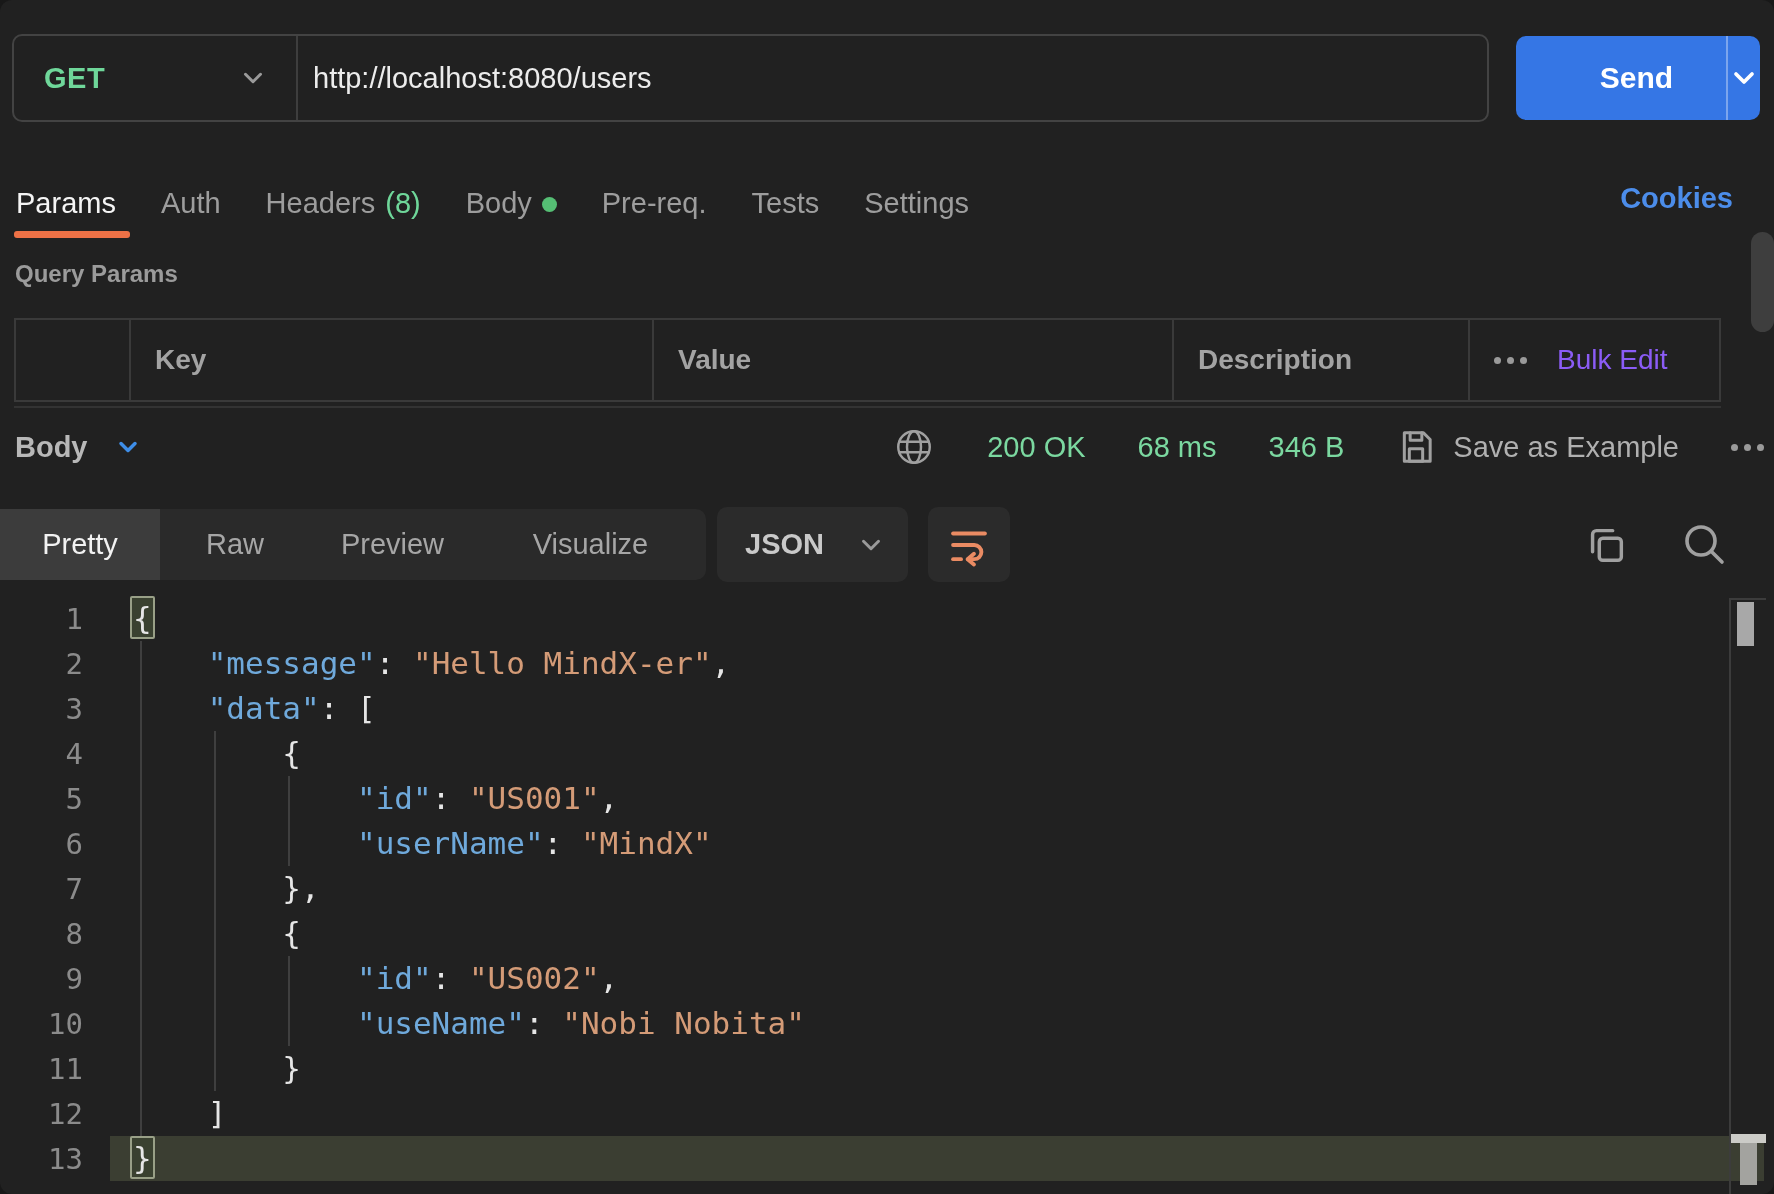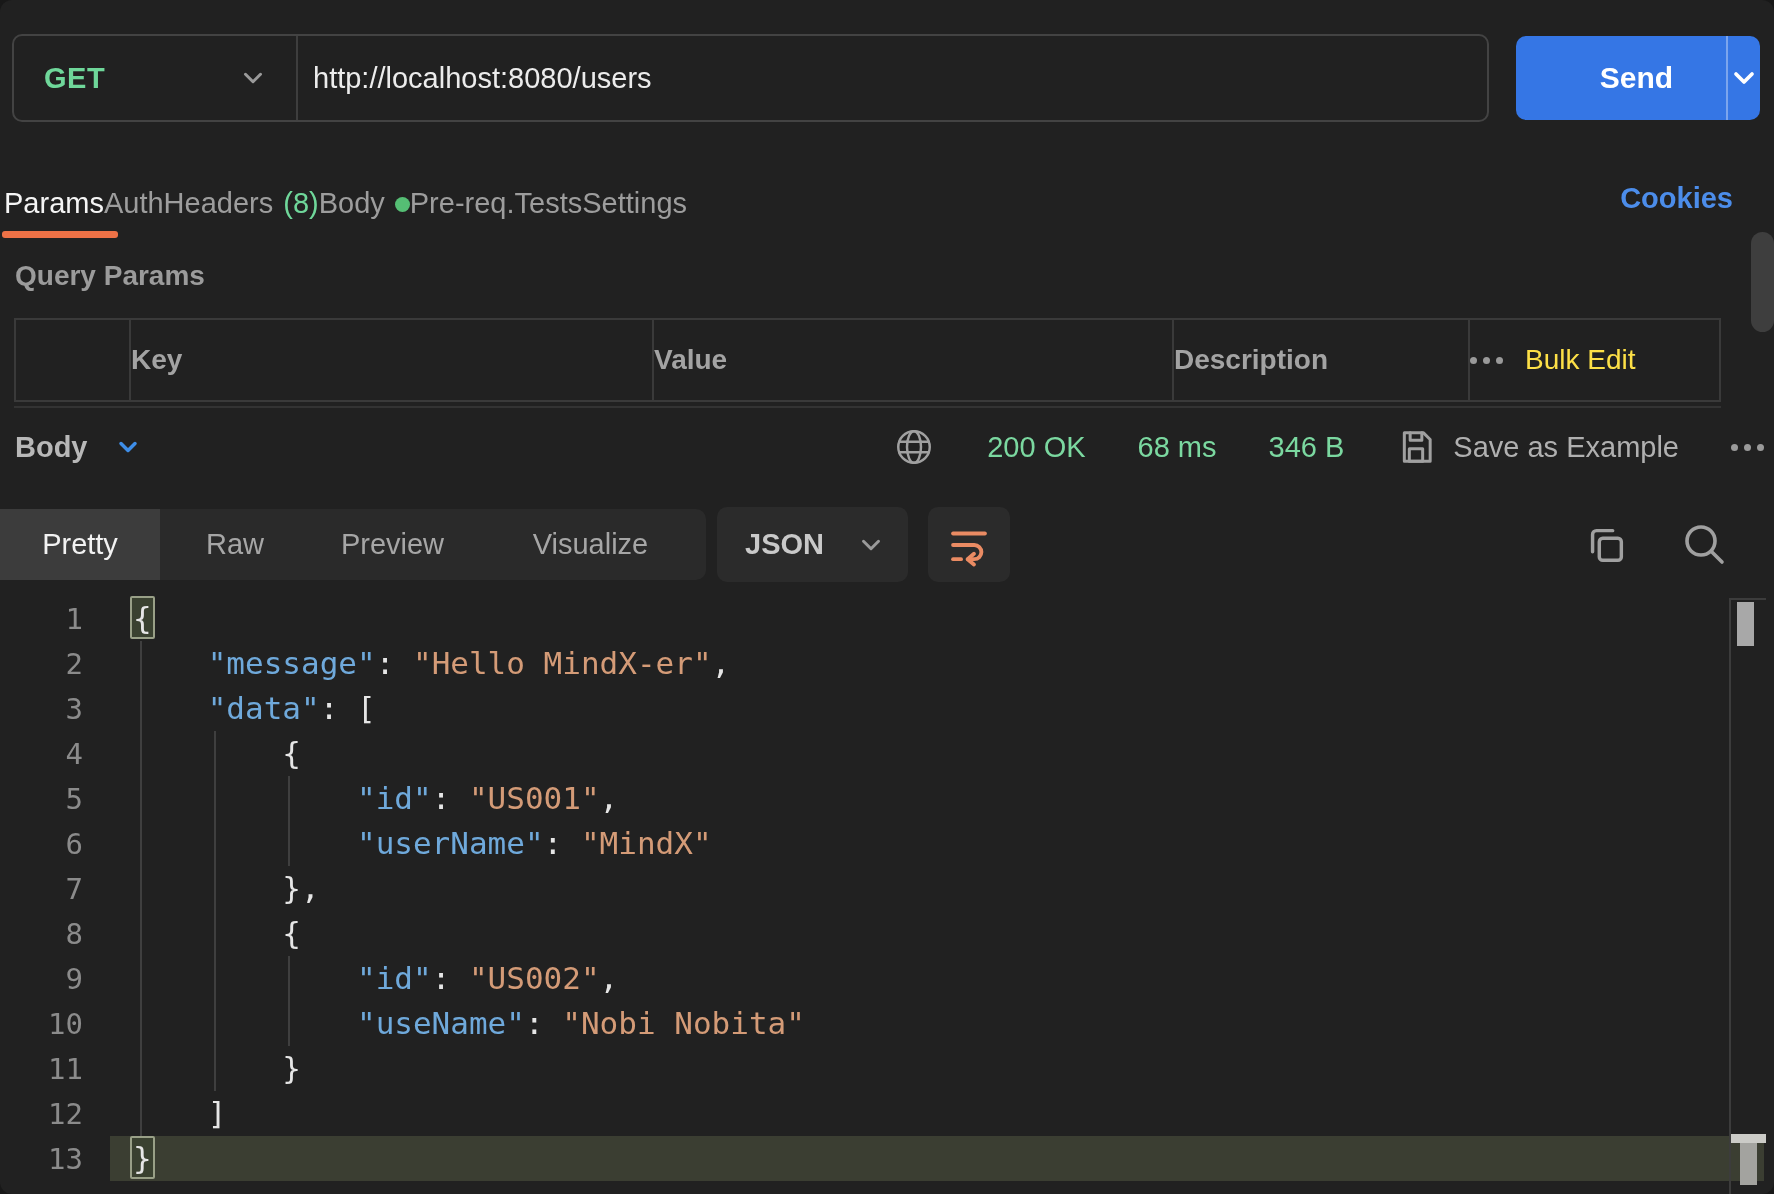--- a/index.html
+++ b/index.html
@@ -22,39 +22,39 @@
   .send-btn {
     position:absolute; left:1516px; top:36px; width:244px; height:84px;
     background:#3576E5; border-radius:10px; display:flex; align-items:stretch; cursor:pointer;
   }
   .send-main { width:186px; display:flex; align-items:center; justify-content:center;
     font-size:30px; font-weight:700; color:#ffffff; border-right:2px solid rgba(255,255,255,.35);margin-left:31px; }
   .send-caret { flex:1; display:flex; align-items:center; justify-content:center; }
   .send-caret .chev { stroke:#ffffff; stroke-width:2.8; }
   
   .req-tabs { position:absolute; left:0; top:168px; width:100%; height:70px;
-    display:flex; align-items:center; padding-left:4px; }
+    display:flex; align-items:center; gap:45px; padding-left:16px; }
   .req-tab { position:relative; font-size:29px; color:#9d9d9d; height:100%;
     display:flex; align-items:center; gap:10px; cursor:pointer; }
   .req-tab.active { color:#f5f5f5; }
   .req-tab.active::after { content:""; position:absolute; left:-2px; right:-14px; bottom:0;
     height:7px; background:#ED7146; border-radius:3px; }
   .tab-badge { color:#6FD79A; font-size:29px; }
   .tab-dot { width:15px; height:15px; border-radius:50%; background:#55BE74; margin-top:2px; }
   .cookies-link { position:absolute; right:41px; top:182px; font-size:29px; font-weight:600;
     color:#4C8DEA; cursor:pointer; }
   
-  .qp-heading { position:absolute; left:15px; top:260px; font-size:28px; font-weight:600; color:#9b9b9b; }
+  .qp-heading { position:absolute; left:15px; top:260px; font-size:24px; font-weight:600; color:#9b9b9b; }
   .qp-table { position:absolute; left:14px; top:318px; width:1707px; height:84px;
     border:2px solid #3a3a3a; display:flex; }
   .qp-cell { border-right:2px solid #3a3a3a; display:flex; align-items:center;
-    font-size:28px; font-weight:600; color:#a3a3a3; }
+    padding-left:24px; font-size:28px; font-weight:600; color:#a3a3a3; }
   .qp-cell:last-child { border-right:none; }
   .c0 { width:115px; } .c1 { width:523px; } .c2 { width:520px; } .c3 { width:296px; }
-  .c4 { flex:1; gap:22px; color:#fde047; font-weight:400; cursor:pointer; }
+  .c4 { flex:1; gap:30px; color:#8b5cf6; font-weight:400; cursor:pointer; }
   .qp-subline { position:absolute; left:14px; top:406px; width:1707px; height:2px; background:#333333; }
   .dots { display:flex; gap:6px; }
   .dots i { width:7px; height:7px; border-radius:50%; background:#9a9a9a; }
   
   .resp-meta { position:absolute; left:0; top:412px; width:100%; height:70px;
     display:flex; align-items:center; }
   .body-select { display:flex; align-items:center; gap:26px; margin-left:15px; cursor:pointer; }
   .body-label { font-size:29px; font-weight:700; color:#b8b8b8; }
   .body-select .chev { stroke:#3E8EE8; stroke-width:3; }
   .meta-right { position:absolute; right:10px; display:flex; align-items:center; gap:52px; }

